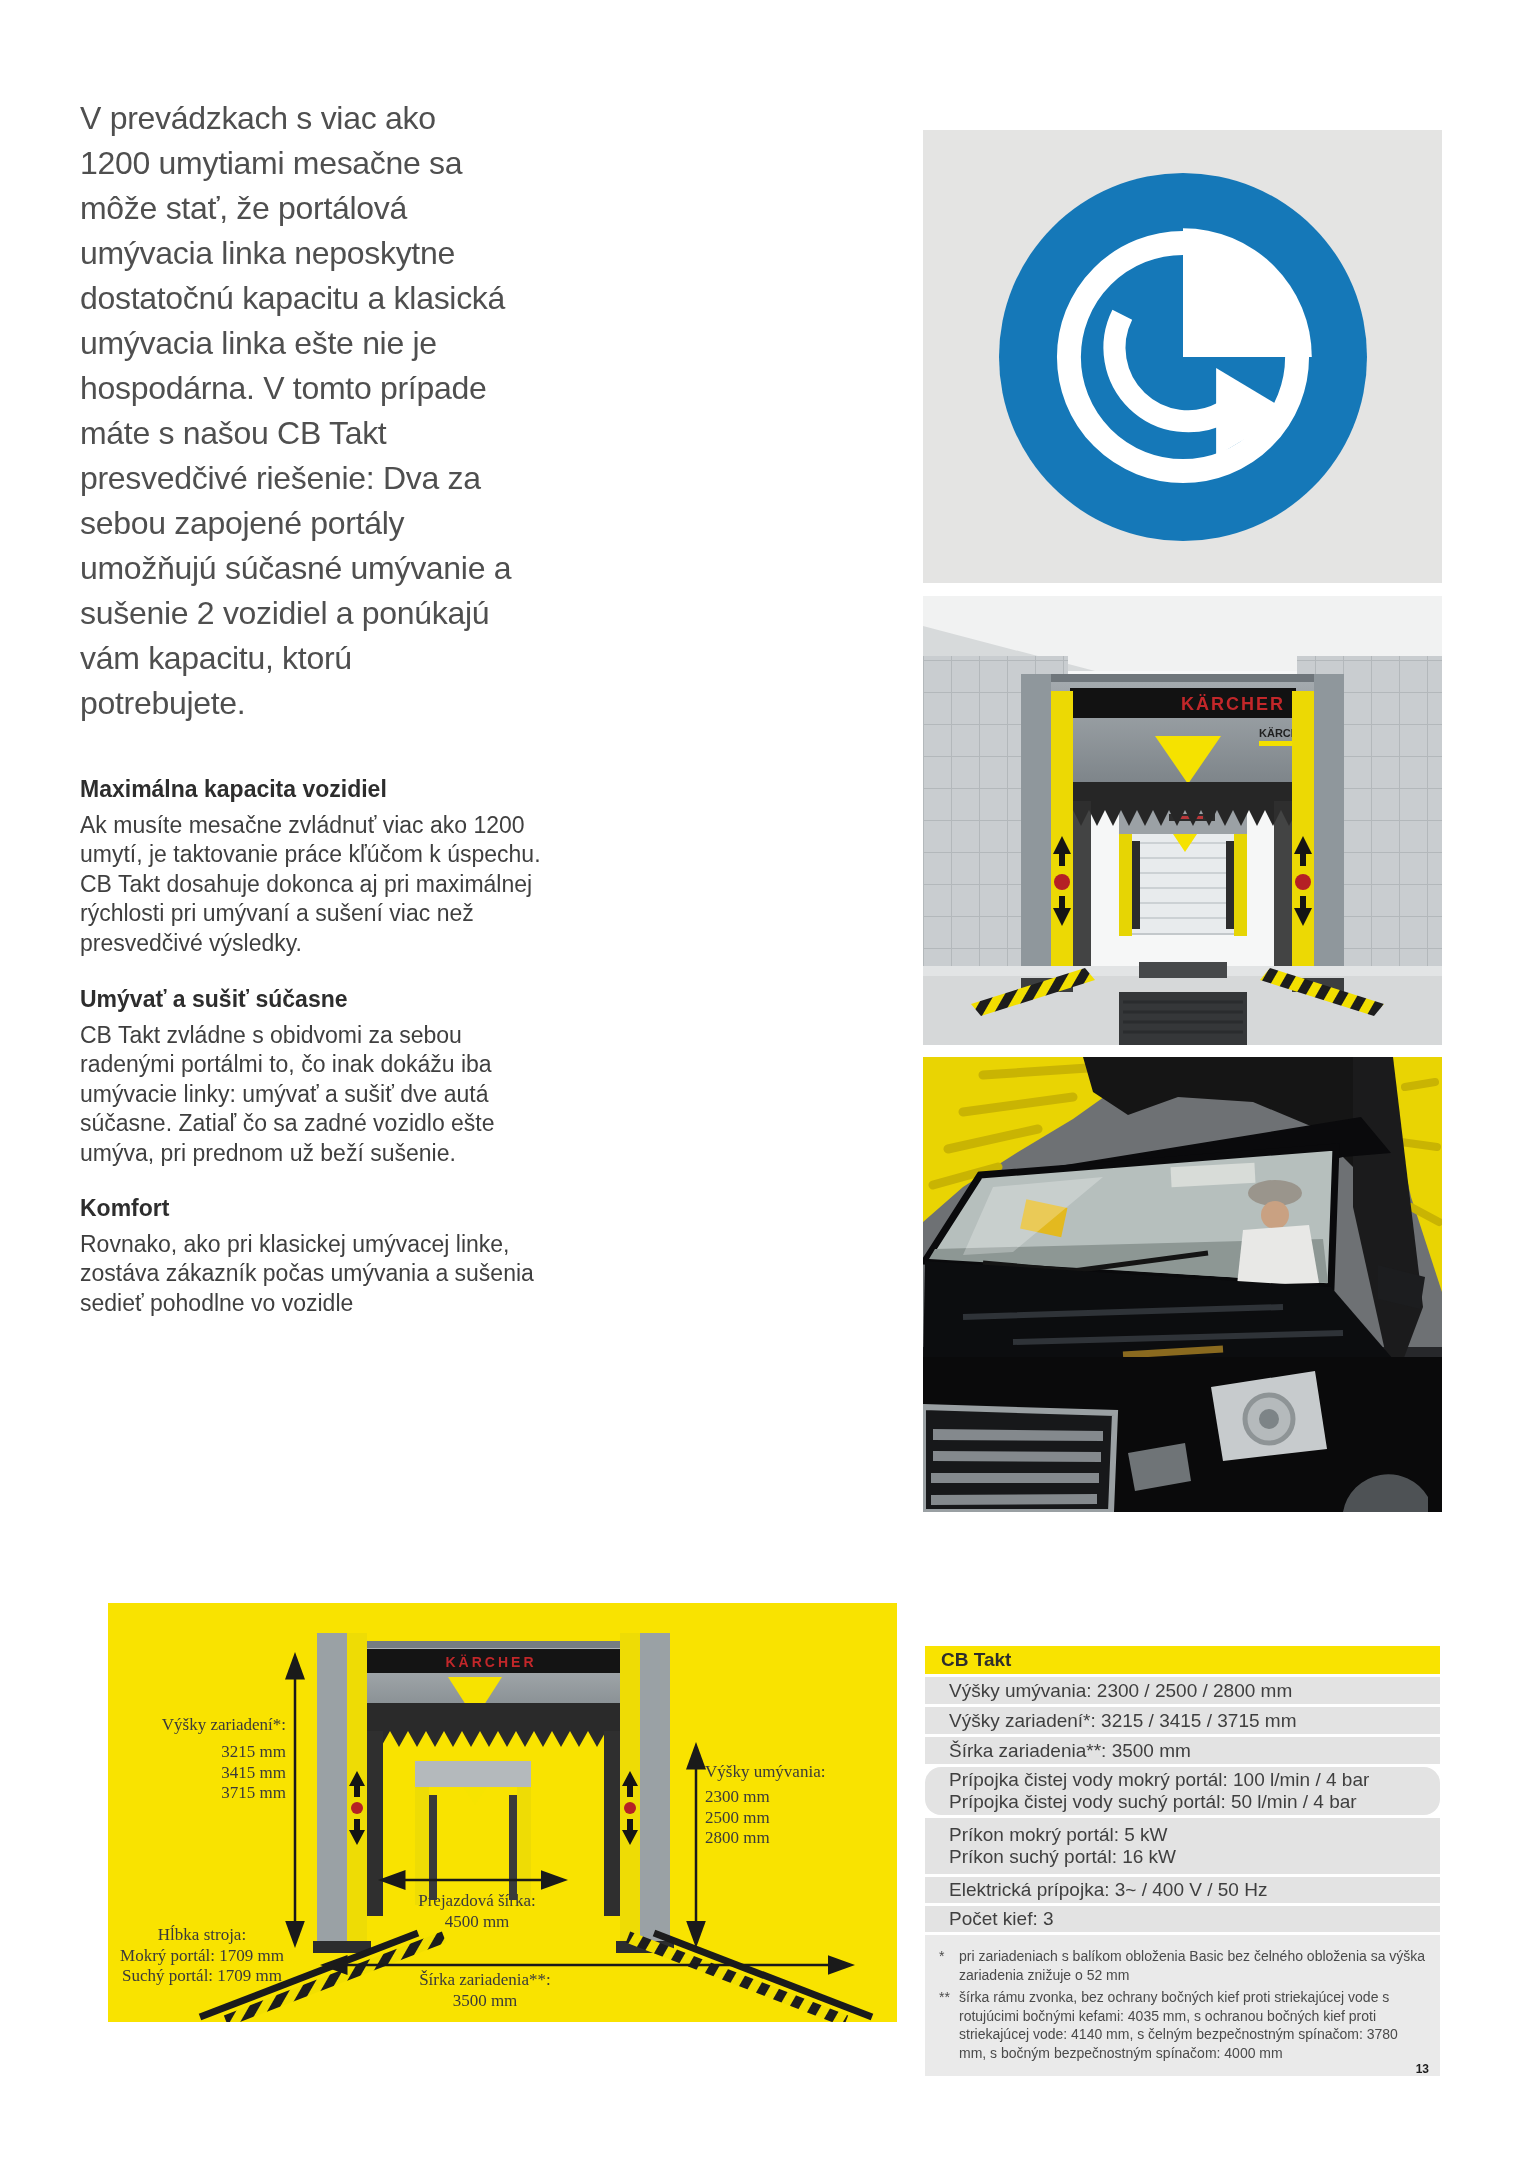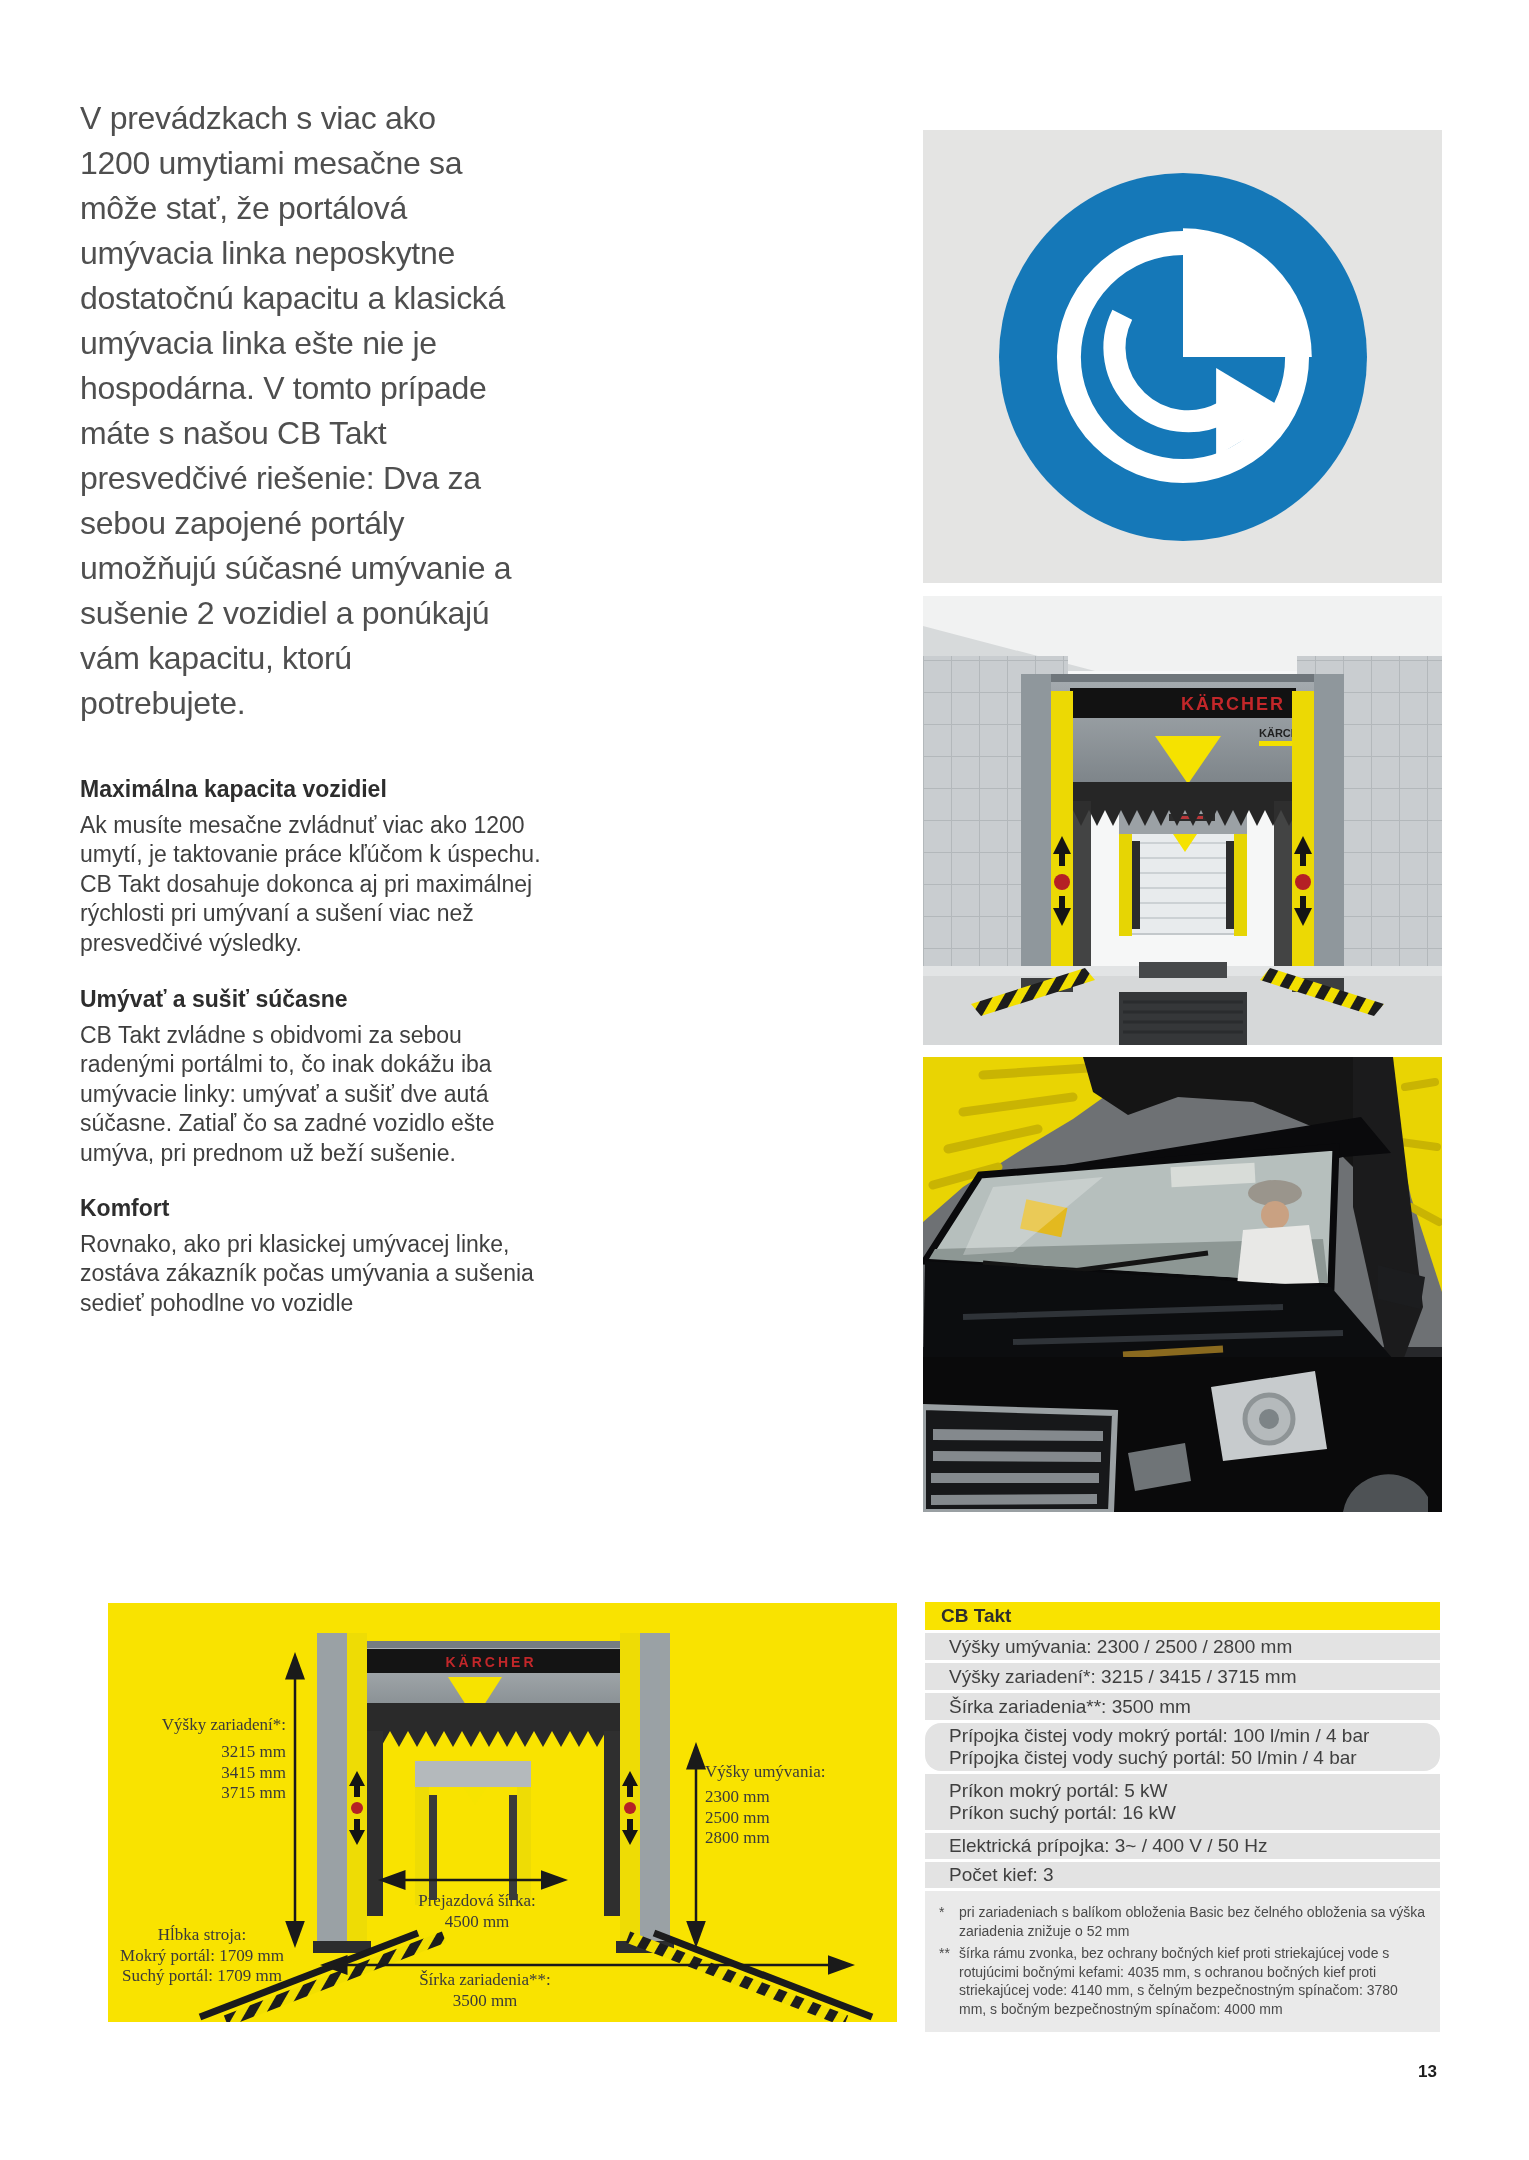--- a/index.html
+++ b/index.html
@@ -24,30 +24,30 @@
   
   .diagram { left:108px; top:1603px; width:789px; height:419px; background:#f9e300; }
   .dlabel { position:absolute; font-size:17px; line-height:20.5px; color:#3a3a3a;
             white-space:pre-line;font-family:Liberation Serif, serif; }
   .tr { text-align:right; } .tc { text-align:center; }
 
   
   .spec { left:925px; top:1602px; width:515px; }
   .spec .hdr { height:28px; background:#f9e300; color:#2d2d2d; font-weight:bold;
                font-size:19px; display:flex; align-items:center; padding-left:16px;
-               margin-bottom:3px; }
+               margin-bottom:3px;margin-top:44px; }
   .spec .row { background:#e3e3e3; color:#3f3f3f; font-size:19px; line-height:22px;
                display:flex; align-items:center; padding-left:24px; margin-bottom:3px;
                white-space:pre-line; }
   .r27{height:27px;} .r48{height:48px;border-radius:16px;} .r44{height:56px;} .r26{height:26px;}
   .gap5{margin-bottom:5px;}
   .foot { background:#eaeaea; height:141px; padding:12px 14px 0 14px; color:#4a4a4a; }
   .fn { display:flex; font-size:14px; line-height:18.5px; margin-bottom:4px; }
   .fn .mk { width:20px; flex:none; }
-  .pageno { right:92px; top:2062px; font-size:17px; font-weight:bold; color:#1d1d1d; }
+  .pageno { right:100px; top:2062px; font-size:12px; font-weight:bold; color:#1d1d1d; }
 </style>
 </head>
 <body>
 
 <div class="abs intro">V prevádzkach s viac ako
 1200 umytiami mesačne sa
 môže stať, že portálová
 umývacia linka neposkytne
 dostatočnú kapacitu a klasická
 umývacia linka ešte nie je

